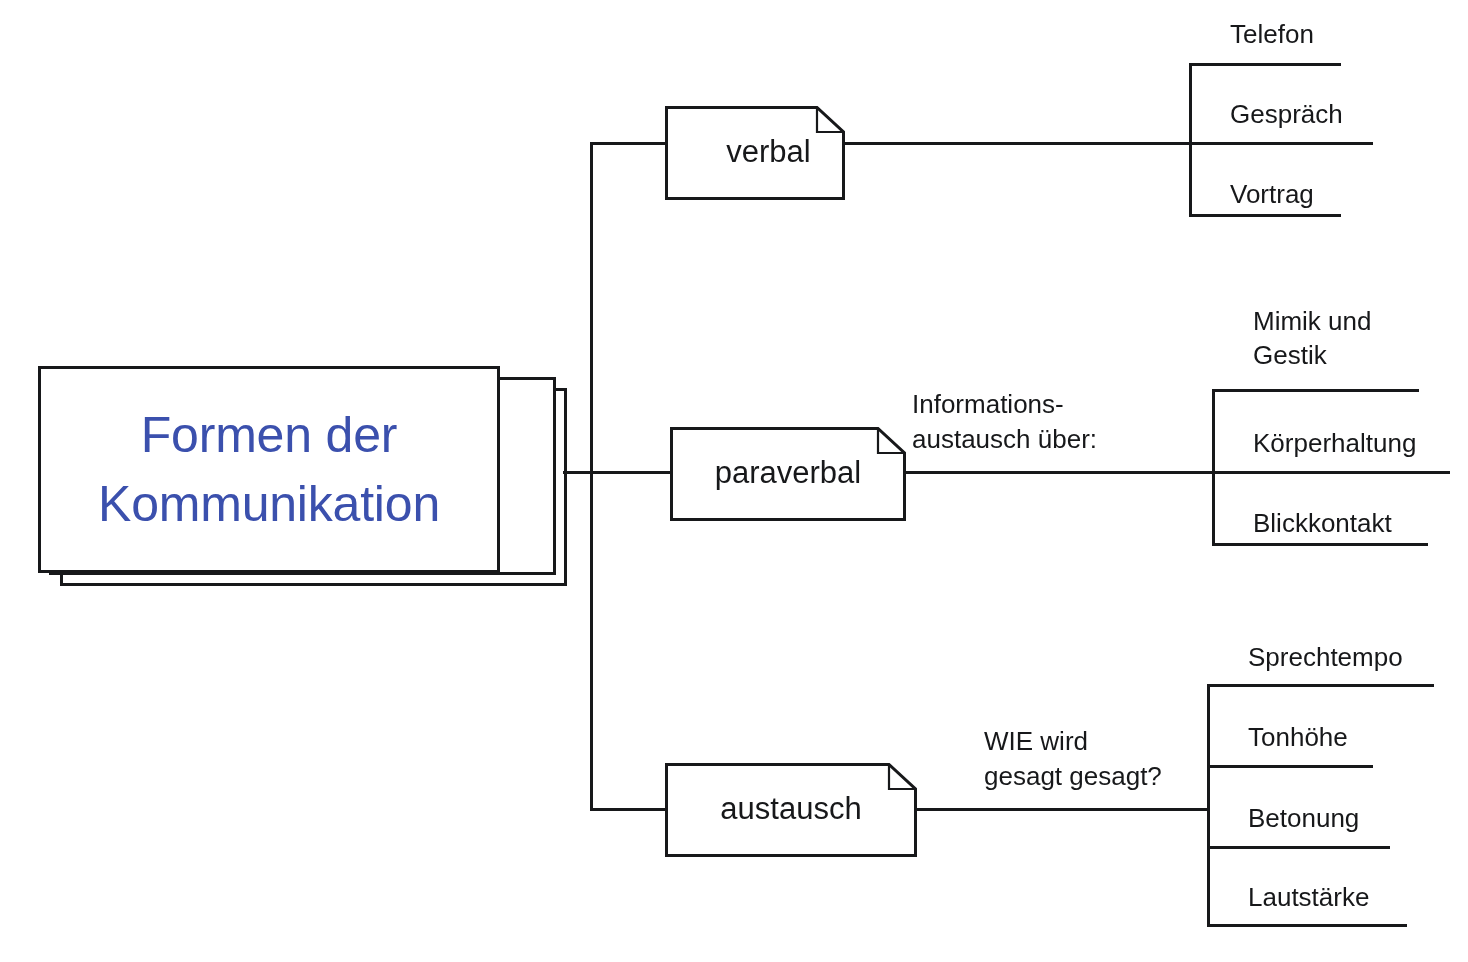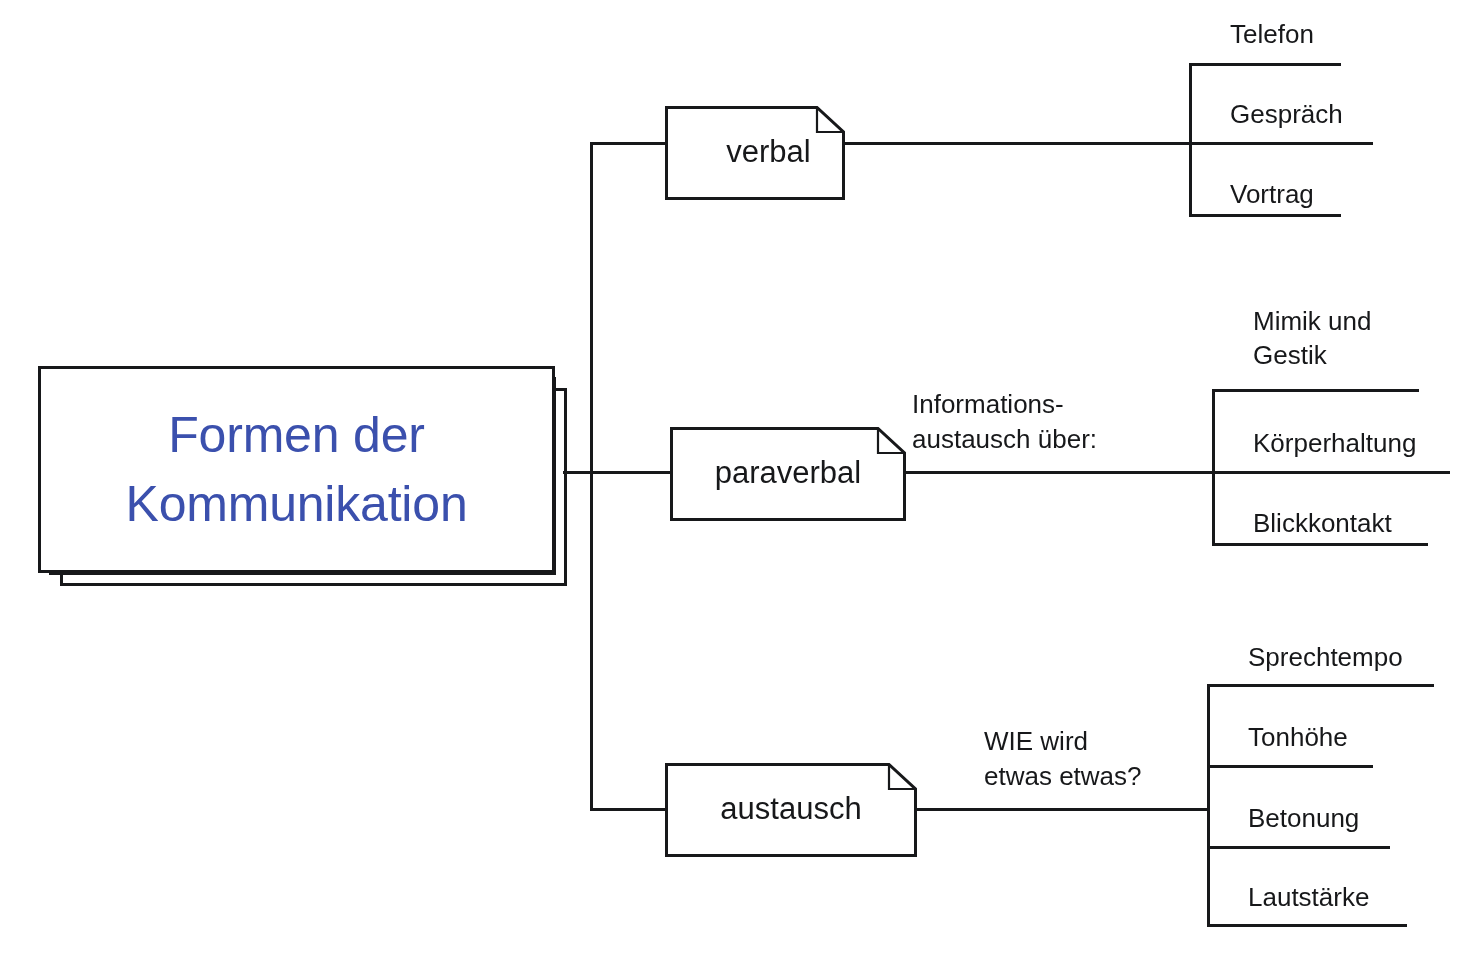--- a/index.html
+++ b/index.html
@@ -107,21 +107,21 @@
   }
 </style>
 </head>
 <body>
 
 <div id="canvas">
 
   <div class="root-stack">
     <div class="root-shadow" style="left:60px; top:388px; width:507px; height:198px;"></div>
     <div class="root-shadow" style="left:49px; top:377px; width:507px; height:198px;"></div>
-    <div class="root-front" style="left:38px; top:366px; width:517px; height:207px;">
+    <div class="root-front" style="left:38px; top:366px; width:462px; height:207px;">
       <div class="root-title">Formen der
 Kommunikation</div>
     </div>
   </div>
 
   <div class="line-h" style="left:563px; top:471px; width:30px;"></div>
 
   <div class="line-v" style="left:590px; top:142px; height:669px;"></div>
 
   <div class="line-h" style="left:590px; top:142px; width:78px;"></div>
@@ -184,21 +184,21 @@
     <svg width="252" height="94" viewBox="0 0 252 94">
       <path d="M1.5 1.5 H224 L250.5 26 V92.5 H1.5 Z" fill="#ffffff" stroke="#17181a" stroke-width="3" stroke-linejoin="miter"></path>
       <path d="M224 1.5 V26 H250.5" fill="none" stroke="#17181a" stroke-width="2.2"></path>
     </svg>
     <div class="note-label">austausch</div>
   </div>
 
   <div class="line-h" style="left:915px; top:808px; width:295px;"></div>
 
   <div class="edge-caption caption-left" style="left:984px; top:724px; width:280px;">WIE wird
-etwas etwas?</div>
+gesagt gesagt?</div>
 
   <div class="line-v" style="left:1207px; top:684px; height:243px;"></div>
 
   <div class="leaf" style="left:1248px; top:641px; width:230px;">Sprechtempo</div>
   <div class="line-h" style="left:1207px; top:684px; width:227px;"></div>
 
   <div class="leaf" style="left:1248px; top:721px; width:230px;">Tonhöhe</div>
   <div class="line-h" style="left:1207px; top:765px; width:166px;"></div>
 
   <div class="leaf" style="left:1248px; top:802px; width:230px;">Betonung</div>

